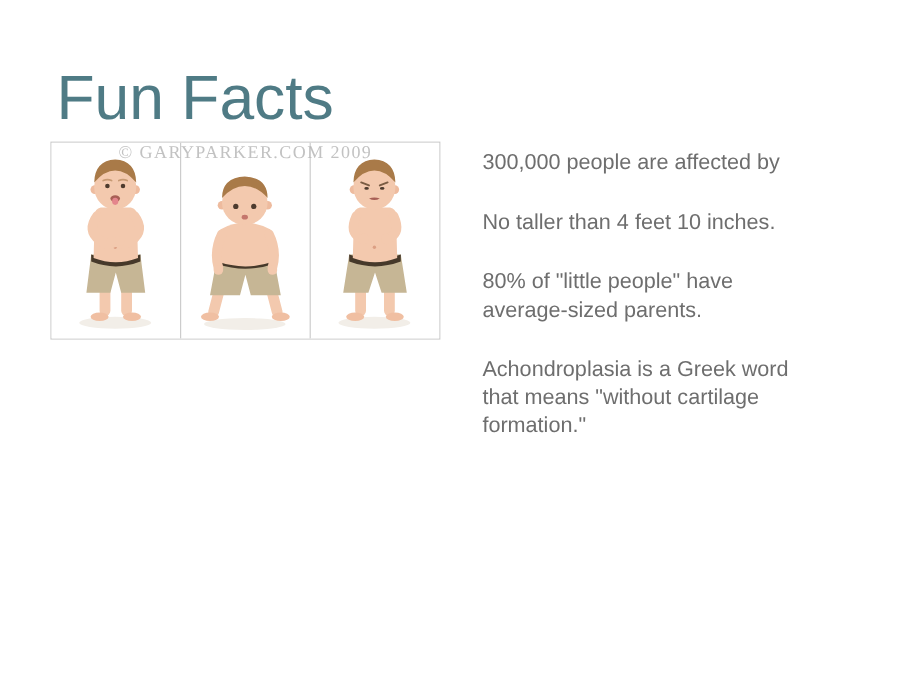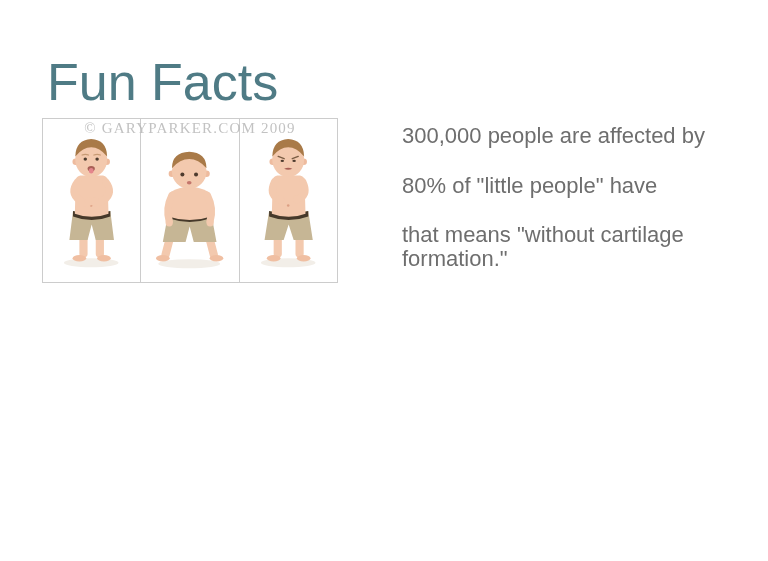--- a/index.html
+++ b/index.html
@@ -22,21 +22,21 @@
     left:47px;top:20px;
     font-size:52px;
     font-weight:300;
     letter-spacing:0px;
     line-height:1.05;
     color:var(--title-color);
   }
   .photo-strip{
     position:absolute;
     left:42px;top:118px;
-    width:296px;height:165px;
+    width:325px;height:165px;
     border:1px solid var(--border-color);
     background:#ffffff;
     display:flex;
   }
   .photo-panel{
     flex:1 1 0;
     position:relative;
     background:#ffffff;
     overflow:hidden;
   }
@@ -56,21 +56,21 @@
     letter-spacing:1.2px;
     color:var(--watermark-color);
     opacity:0.8;
     pointer-events:none;
     white-space:nowrap;
   }
   .facts{
     position:absolute;
     left:402px;top:124px;
     width:336px;
-    font-size:22px;
+    font-size:18px;
     line-height:23.5px;
     color:var(--body-color);
   }
   .fact{
     margin:0 0 26px 0;
   }
   .fact-line{display:block;}
 </style>
 </head>
 <body>
@@ -160,21 +160,26 @@
         <path d="M48.5,46.5 Q53,44.5 57.5,46.5 Q53,49 48.5,46.5 Z" fill="#a85f55"></path>
       </svg>
     </div>
   </div>
 
   <div class="facts">
     <p class="fact">
       <span class="fact-line">300,000 people are affected by</span>
     </p>
     <p class="fact">
-      <span class="fact-line">80% of "little people" have</span>
+      <span class="fact-line">No taller than 4 feet 10 inches.</span>
     </p>
     <p class="fact">
+      <span class="fact-line">80% of "little people" have</span>
+      <span class="fact-line">average-sized parents.</span>
+    </p>
+    <p class="fact">
+      <span class="fact-line">Achondroplasia is a Greek word</span>
       <span class="fact-line">that means "without cartilage</span>
       <span class="fact-line">formation."</span>
     </p>
   </div>
 
 </div>
 
 </body></html>

